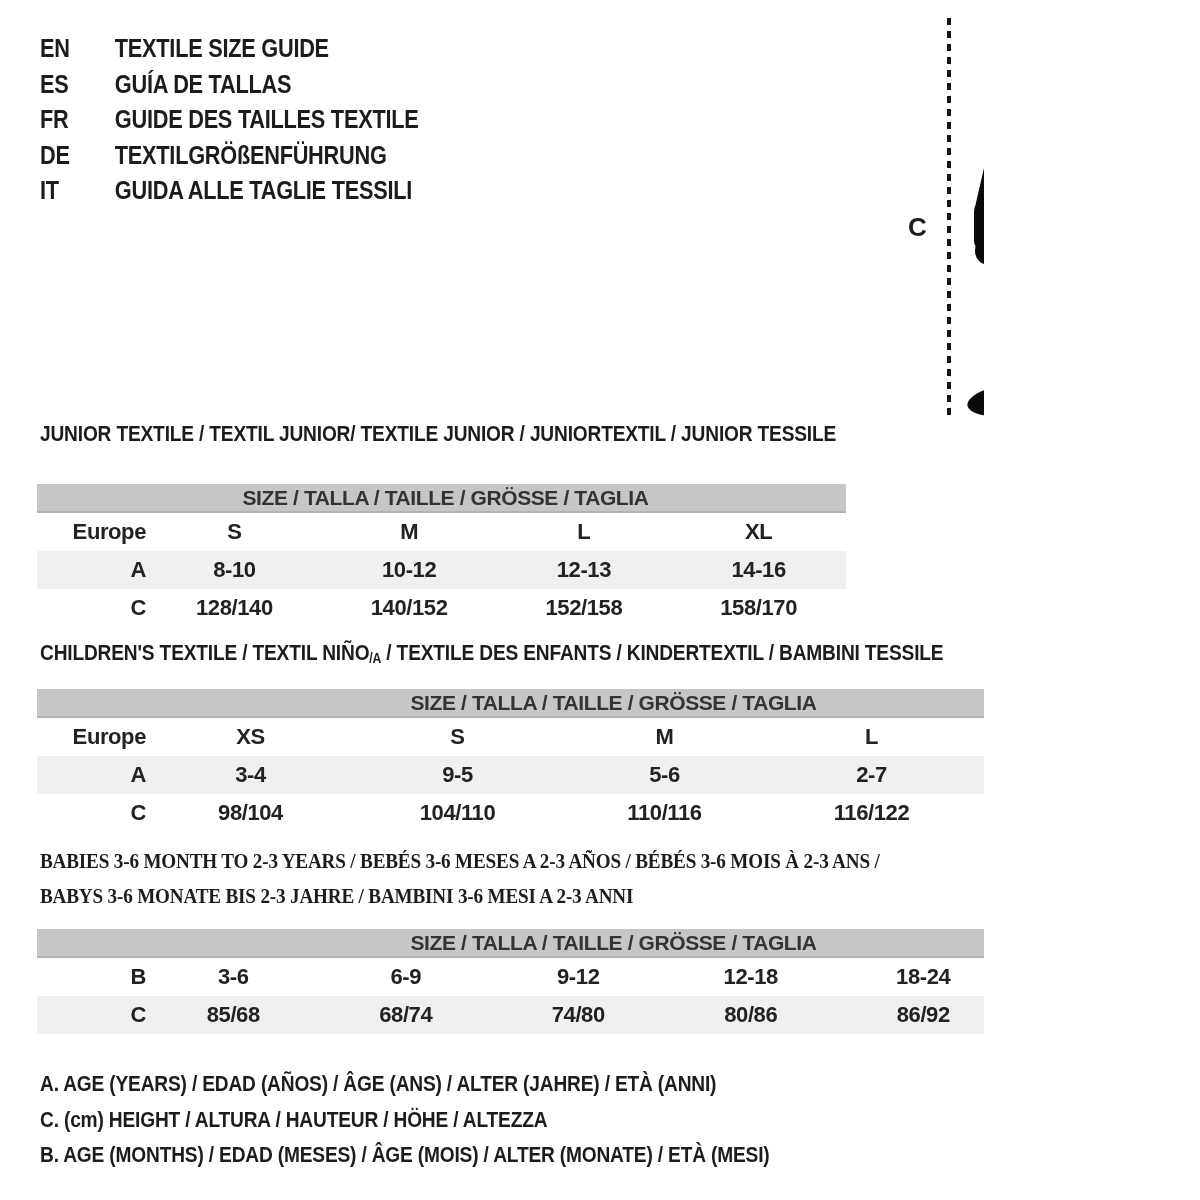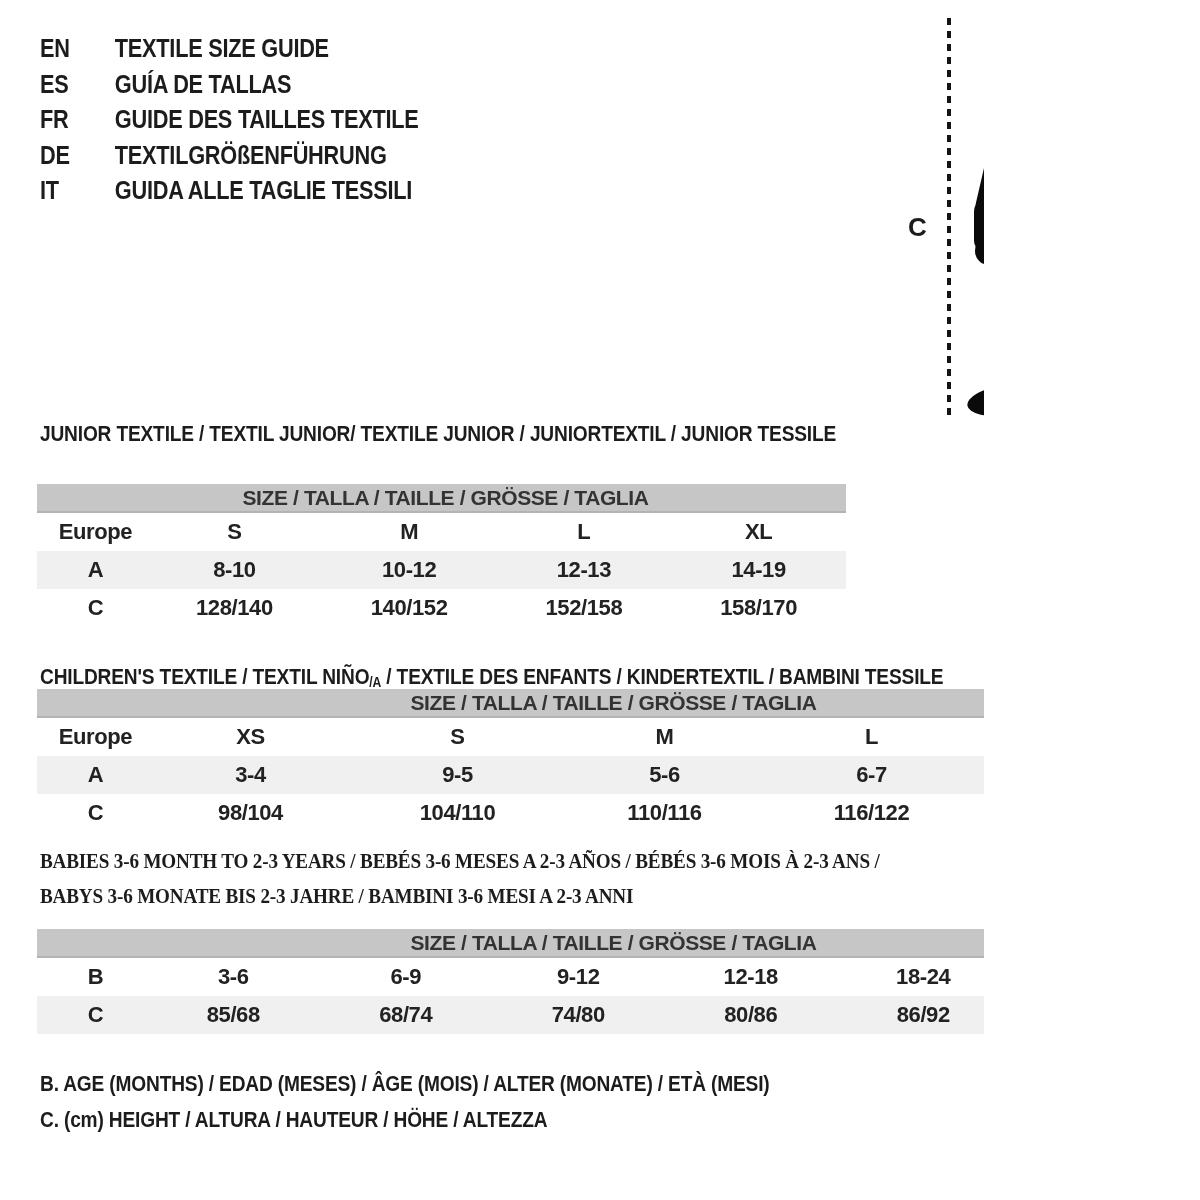--- a/index.html
+++ b/index.html
@@ -16,33 +16,33 @@
 
   
   .measure-line{position:absolute;left:947px;top:18px;width:4px;height:398px;
     background:repeating-linear-gradient(to bottom,#141414 0 7px,transparent 7px 13px);}
   .measure-label{position:absolute;left:908px;top:212px;font-size:26px;}
   .baby-svg{position:absolute;left:962px;top:10px;}
 
   
   .sec-title{position:absolute;left:40px;font-size:22px;letter-spacing:-0.2px;}
   .title-junior{top:421px;}
-  .title-children{top:640px;margin-top:24px;}
+  .title-children{top:640px;}
   .title-babies{top:843px;line-height:35px;font-family:Liberation Serif, serif;}
   .sub-a{font-size:14px;position:relative;top:3px;}
 
   
   table.size-table{position:absolute;left:37px;border-collapse:collapse;table-layout:fixed;
     font-size:22px;letter-spacing:-0.4px;color:#222;}
   .t-junior{top:484px;width:809px;}
   .t-children{top:689px;width:1145px;}
   .t-babies{top:929px;width:1145px;}
   .size-bar td{background:#c6c6c6;height:27px;font-size:21px;padding:0 0 0 8px;text-align:center;
     border-bottom:2px solid #b3b3b3;color:#333;}
-  td.lbl{text-align:center;padding-left:8px;width:110px;margin-left:28px;}
+  td.lbl{text-align:right;padding-left:8px;width:110px;margin-left:28px;}
   td.val{text-align:center;}
   tr.data-row td{height:36px;vertical-align:middle;}
   tr.shaded td{background:#f0f0f0;}
 
   
   .legend{position:absolute;left:40px;top:1066px;font-size:22px;line-height:35.5px;letter-spacing:-0.2px;}
 </style>
 </head>
 <body>
 
@@ -127,21 +127,21 @@
       <td class="val">S</td>
       <td class="val">M</td>
       <td class="val">L</td>
       <td class="val">XL</td>
     </tr>
     <tr class="data-row shaded">
       <td class="lbl">A</td>
       <td class="val">8-10</td>
       <td class="val">10-12</td>
       <td class="val">12-13</td>
-      <td class="val">14-19</td>
+      <td class="val">14-16</td>
     </tr>
     <tr class="data-row">
       <td class="lbl">C</td>
       <td class="val">128/140</td>
       <td class="val">140/152</td>
       <td class="val">152/158</td>
       <td class="val">158/170</td>
     </tr>
   </tbody>
     </table>
@@ -168,21 +168,21 @@
       <td class="val">S</td>
       <td class="val">M</td>
       <td class="val">L</td>
       <td class="val">XL</td>
     </tr>
     <tr class="data-row shaded">
       <td class="lbl">A</td>
       <td class="val">3-4</td>
       <td class="val">9-5</td>
       <td class="val">5-6</td>
-      <td class="val">6-7</td>
+      <td class="val">2-7</td>
       <td class="val">7-8</td>
     </tr>
     <tr class="data-row">
       <td class="lbl">C</td>
       <td class="val">98/104</td>
       <td class="val">104/110</td>
       <td class="val">110/116</td>
       <td class="val">116/122</td>
       <td class="val">122/180</td>
     </tr>
@@ -222,17 +222,18 @@
       <td class="val">68/74</td>
       <td class="val">74/80</td>
       <td class="val">80/86</td>
       <td class="val">86/92</td>
       <td class="val">92/98</td>
     </tr>
   </tbody>
     </table>
 
   <div class="legend">
+    <div><span class="cond">A. AGE (YEARS) / EDAD (AÑOS) / ÂGE (ANS) / ALTER (JAHRE) / ETÀ (ANNI)</span></div>
+    <div><span class="cond">C. (cm) HEIGHT / ALTURA / HAUTEUR / HÖHE / ALTEZZA</span></div>
     <div><span class="cond">B. AGE (MONTHS) / EDAD (MESES) / ÂGE (MOIS) / ALTER (MONATE) / ETÀ (MESI)</span></div>
-    <div><span class="cond">C. (cm) HEIGHT / ALTURA / HAUTEUR / HÖHE / ALTEZZA</span></div>
   </div>
 
 </div>
 
 </body></html>

